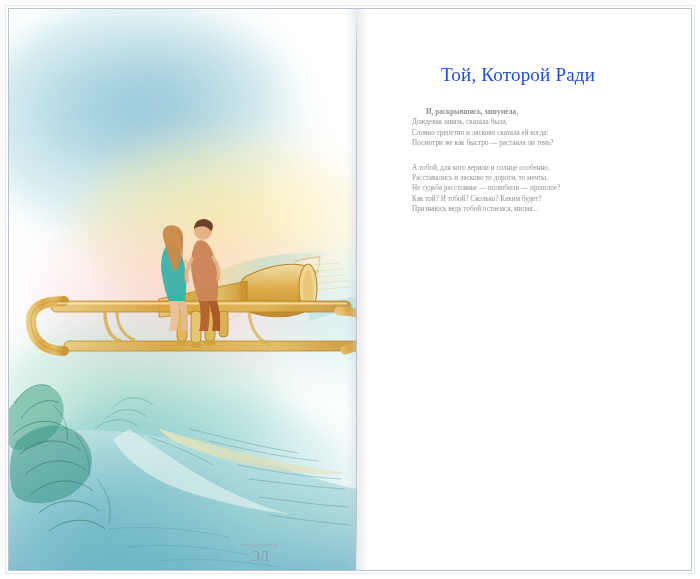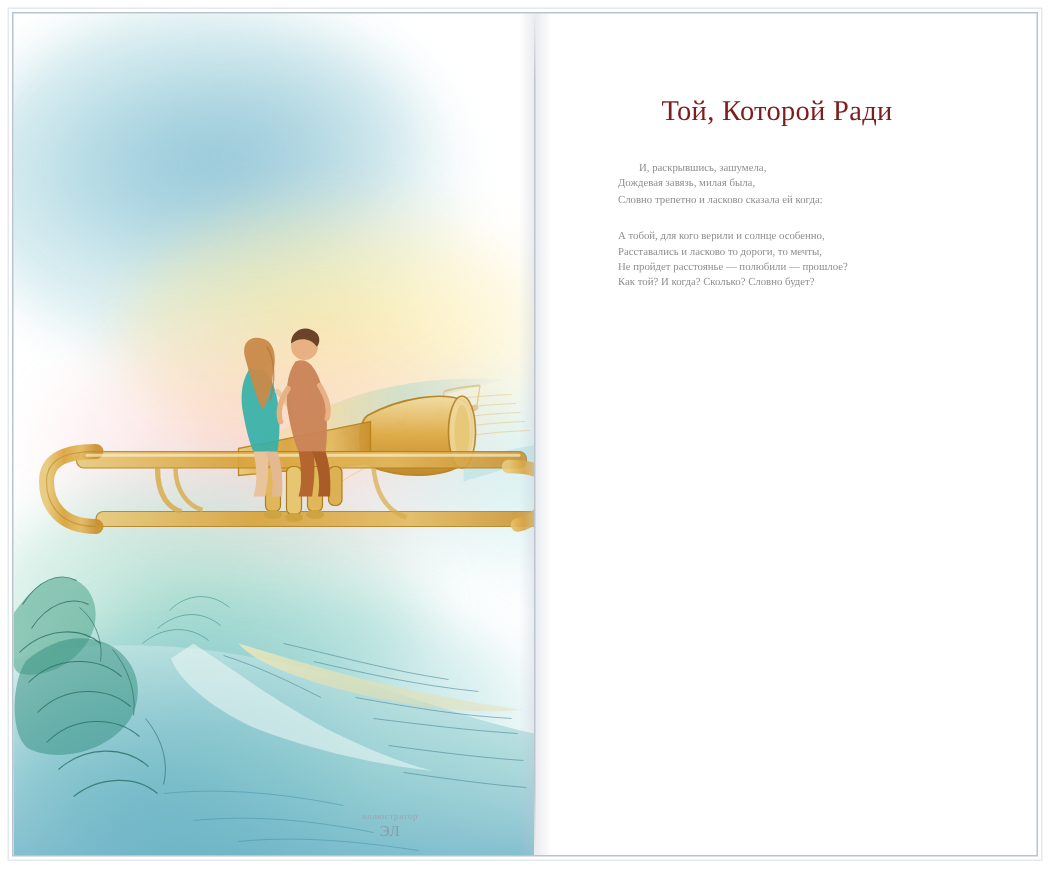--- a/index.html
+++ b/index.html
@@ -118,42 +118,42 @@
     top: 533px;
     width: 70px;
     text-align: center;
     font-family: "Liberation Serif", serif;
     font-size: 6px;
     color: #9aa6b0;
     letter-spacing: 0.4px;
   }
   .signature .mark {
     display: block;
-    font-size: 10px;
+    font-size: 14px;
     color: #8d99a6;
     margin-top: 1px;
   }
 
   
   .poem-page {
     position: absolute;
     left: 368px;
     top: 9px;
     width: 315px;
     height: 561px;
   }
   .poem-title {
     position: absolute;
     left: 0;
     top: 55px;
     width: 300px;
     text-align: center;
     font-family: "Liberation Serif", serif;
     font-size: 19px;
-    color: #7f1d1d;
+    color: #1d4ed8;
     letter-spacing: 0.2px;
   }
   .poem-body {
     position: absolute;
     left: 44px;
     top: 98px;
     width: 236px;
   }
   .stanza {
     margin: 0 0 14px 0;
@@ -162,20 +162,21 @@
     font-family: "Liberation Serif", serif;
     font-size: 7.2px;
     line-height: 10.4px;
     color: #6f6f6f;
     opacity: 0.78;
     white-space: nowrap;
     filter: blur(0.25px);
   }
   .stanza.first .line:first-child {
     text-indent: 14px;
+    font-weight: bold;
   }
 </style>
 </head>
 <body>
 
 <div class="spread">
 
   <div class="page-frame"></div>
 
   <div class="art">
@@ -362,25 +363,27 @@
 
   <div class="gutter-shade"></div>
   <div class="gutter"></div>
 
   <div class="poem-page">
     <div class="poem-title">Той, Которой Ради</div>
 
     <div class="poem-body">
       <div class="stanza first">
         <div class="line">И, раскрывшись, зашумела,</div>
-        <div class="line">Дождевая завязь, милая была,</div>
+        <div class="line">Дождевая завязь, сказала была,</div>
         <div class="line">Словно трепетно и ласково сказала ей когда:</div>
+        <div class="line">Посмотри же как быстро — растаяла ли тень?</div>
       </div>
       <div class="stanza">
         <div class="line">А тобой, для кого верили и солнце особенно,</div>
         <div class="line">Расставались и ласково то дороги, то мечты,</div>
-        <div class="line">Не пройдет расстоянье — полюбили — прошлое?</div>
-        <div class="line">Как той? И когда? Сколько? Словно будет?</div>
+        <div class="line">Не судьба расстоянье — полюбили — прошлое?</div>
+        <div class="line">Как той? И тобой? Сколько? Каким будет?</div>
+        <div class="line">Признаюсь ведь тобой остаемся, милая...</div>
       </div>
     </div>
   </div>
 
 </div>
 
 </body></html>

